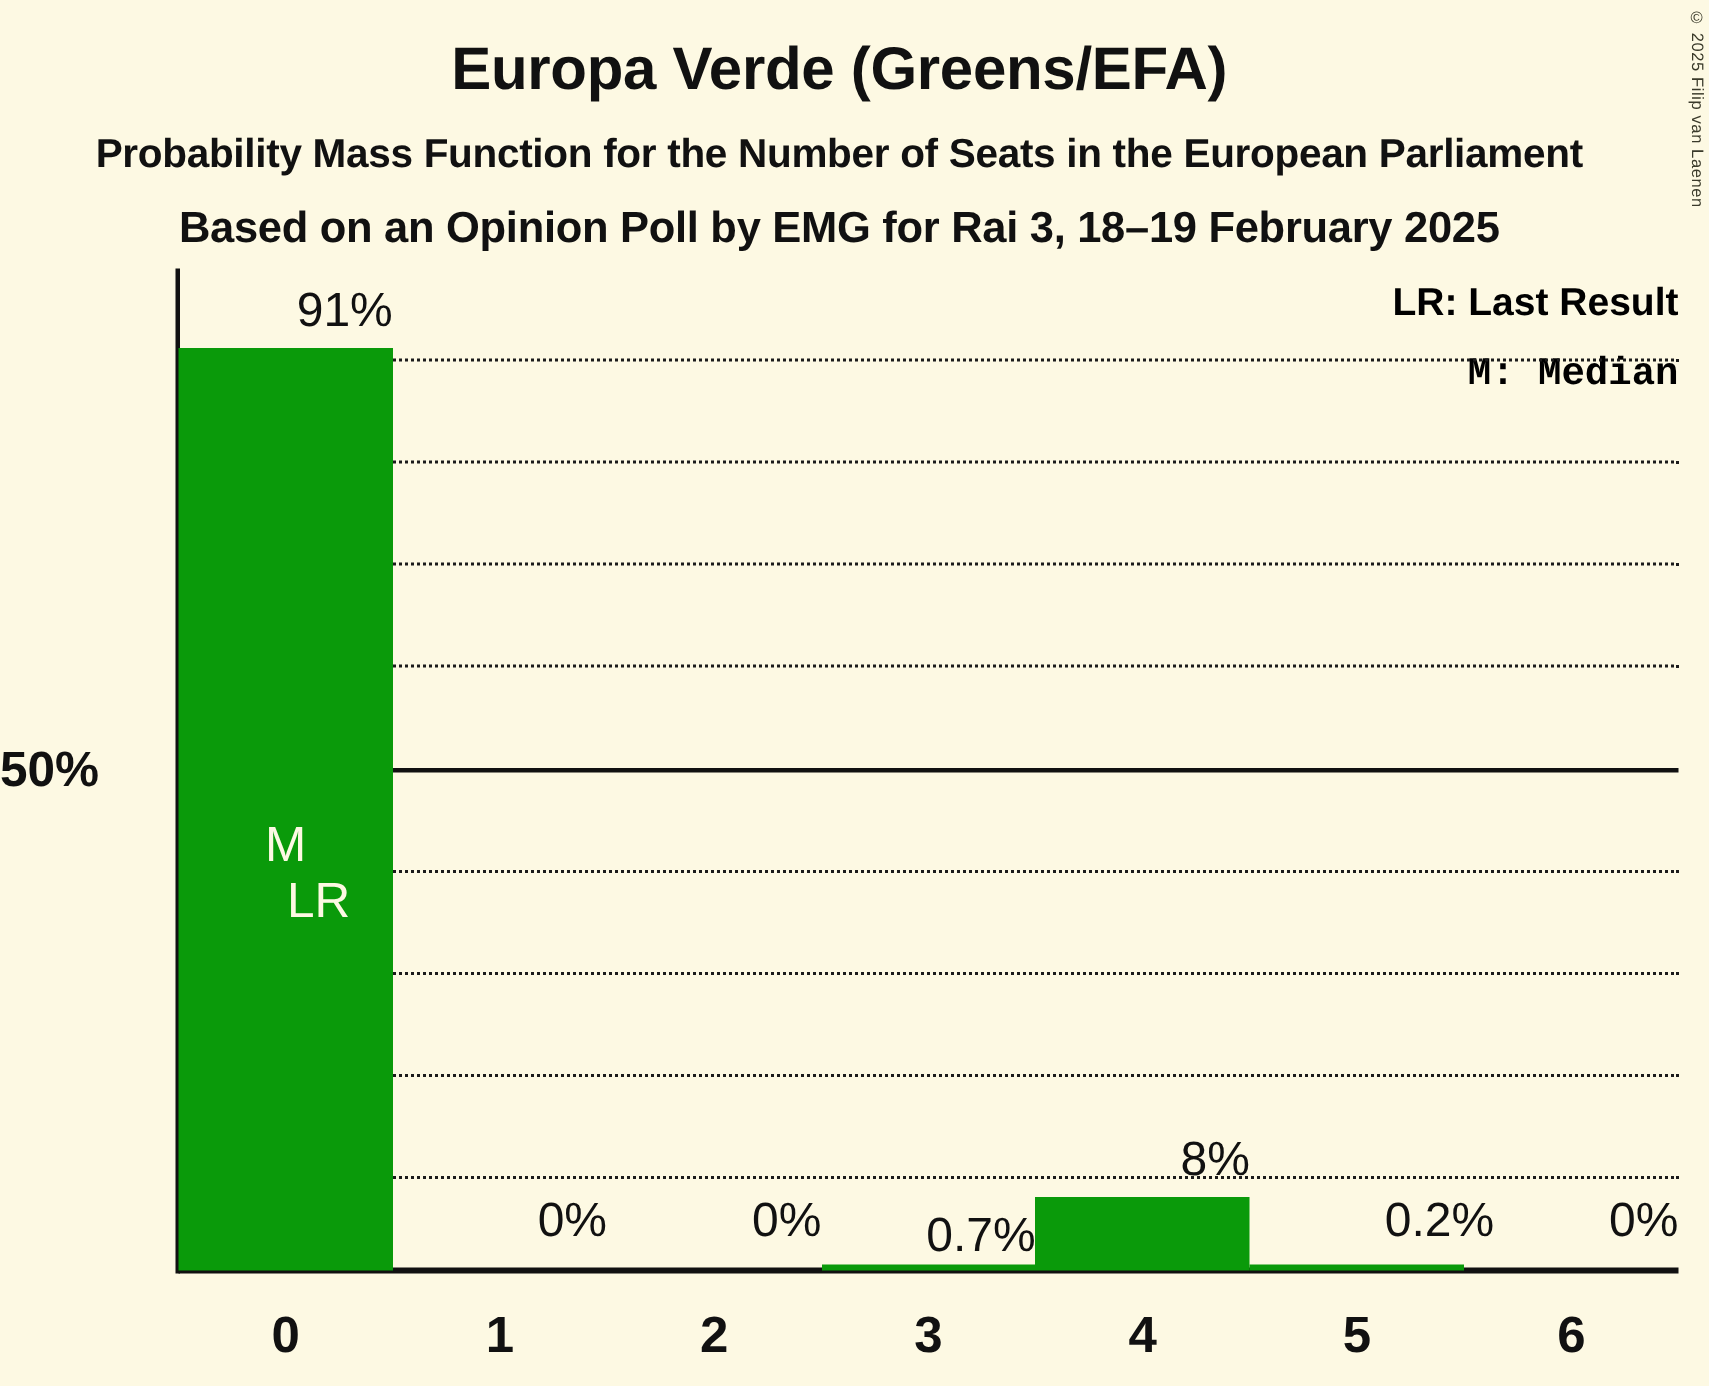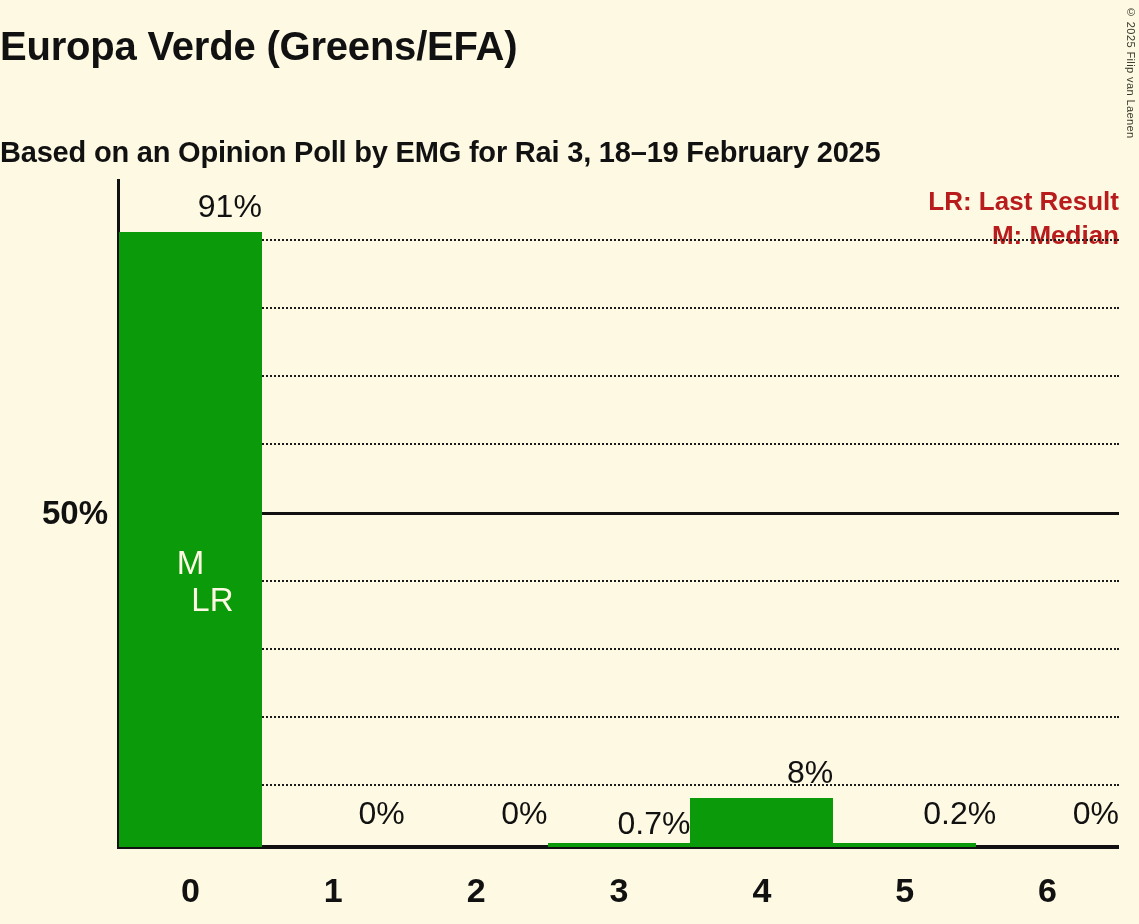--- a/index.html
+++ b/index.html
@@ -21,21 +21,21 @@
     width: 1139px;
     height: 924px;
     background: #FDF9E3;
   }
 
   
   .title {
     position: absolute;
     left: 0;
     width: 1119px;
-    text-align: left;
+    text-align: center;
     font-weight: bold;
     letter-spacing: -0.2px;
   }
   #chart-title {
     top: 22px;
     font-size: 40px;
     line-height: 48px;
   }
   #chart-subtitle {
     top: 85px;
@@ -135,47 +135,48 @@
     font-size: 34px;
     line-height: 40px;
     font-weight: bold;
     color: #111111;
   }
   #y-tick-50-wrap {
     position: absolute;
     left: 0px;
     top: 494px;
     width: 108px;
-    text-align: right;
+    text-align: left;
     font-size: 33px;
     line-height: 38px;
     font-weight: bold;
     color: #111111;
   }
 
   
   .legend-item {
     position: absolute;
     right: 20px;
     text-align: right;
     font-size: 26px;
     line-height: 30px;
     font-weight: bold;
-    color: #b91c1c;
+    color: #000000;
     white-space: nowrap;
   }
   #legend-lr { top: 186px; }
-  #legend-m  { top: 220px; }
+  #legend-m  { top: 234px; font-family: Liberation Mono, monospace; }
 </style>
 </head>
 <body>
 
 <div id="stage">
 
   <div class="title" id="chart-title">Europa Verde (Greens/EFA)</div>
+  <div class="title" id="chart-subtitle">Probability Mass Function for the Number of Seats in the European Parliament</div>
   <div class="title" id="chart-source">Based on an Opinion Poll by EMG for Rai 3, 18–19 February 2025</div>
 
   <div id="copyright">© 2025 Filip van Laenen</div>
 
   <div id="y-axis-line"></div>
   <div id="x-axis-line"></div>
 
   <div id="y-tick-50-wrap">50%</div>
 
   <div class="legend-item" id="legend-lr">LR: Last Result</div>

